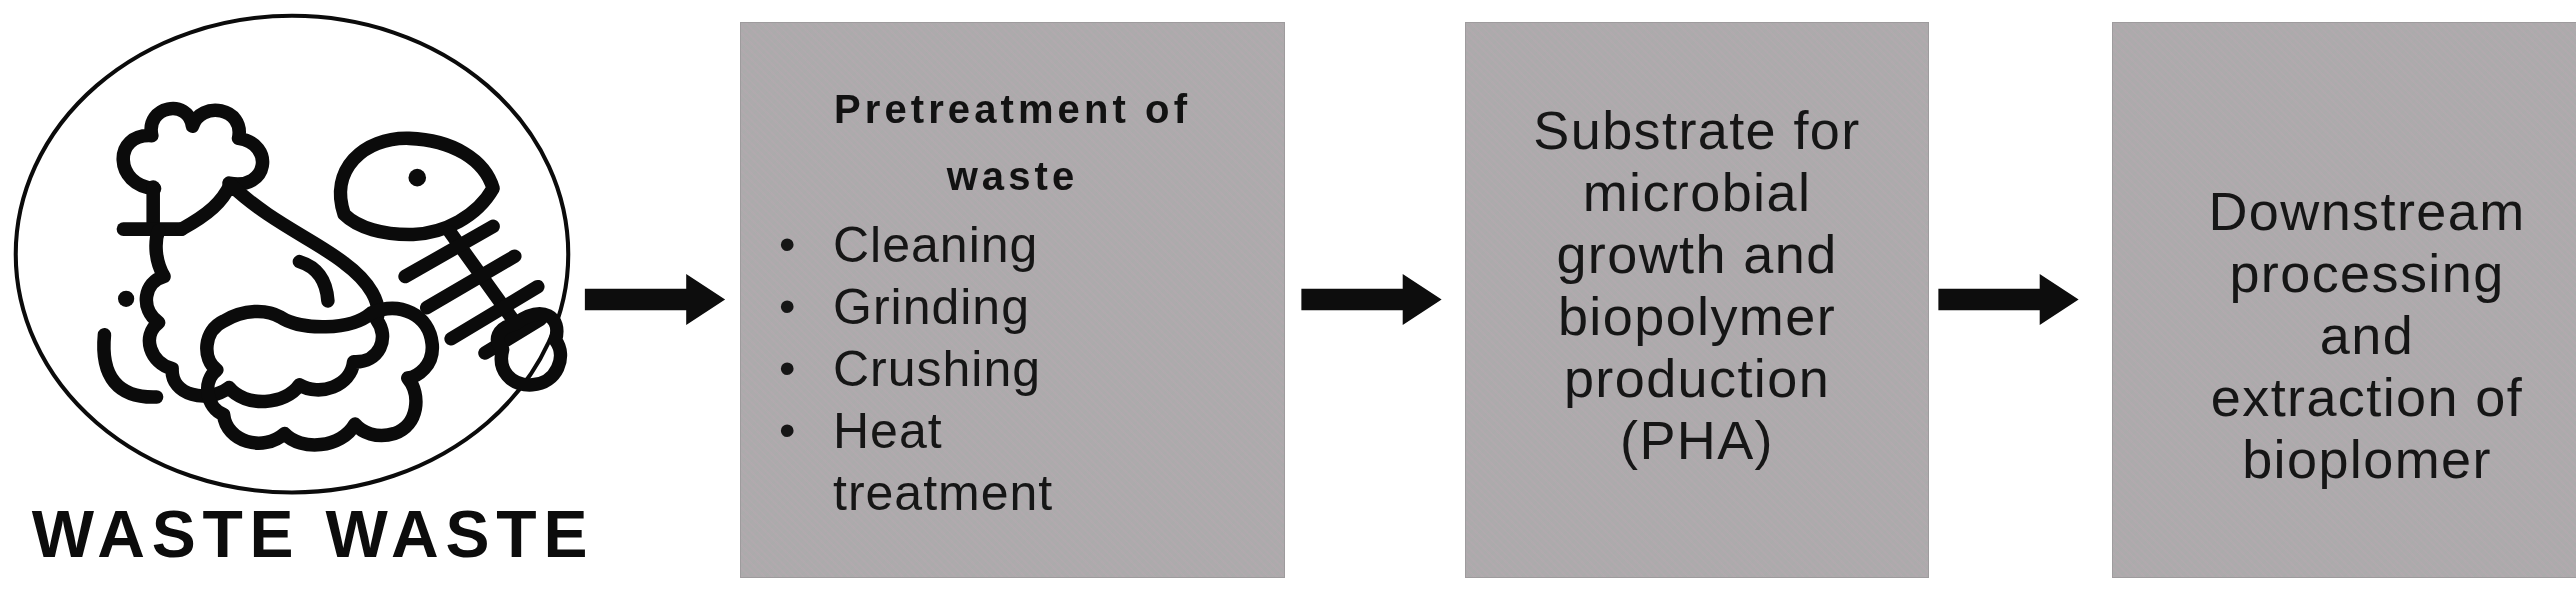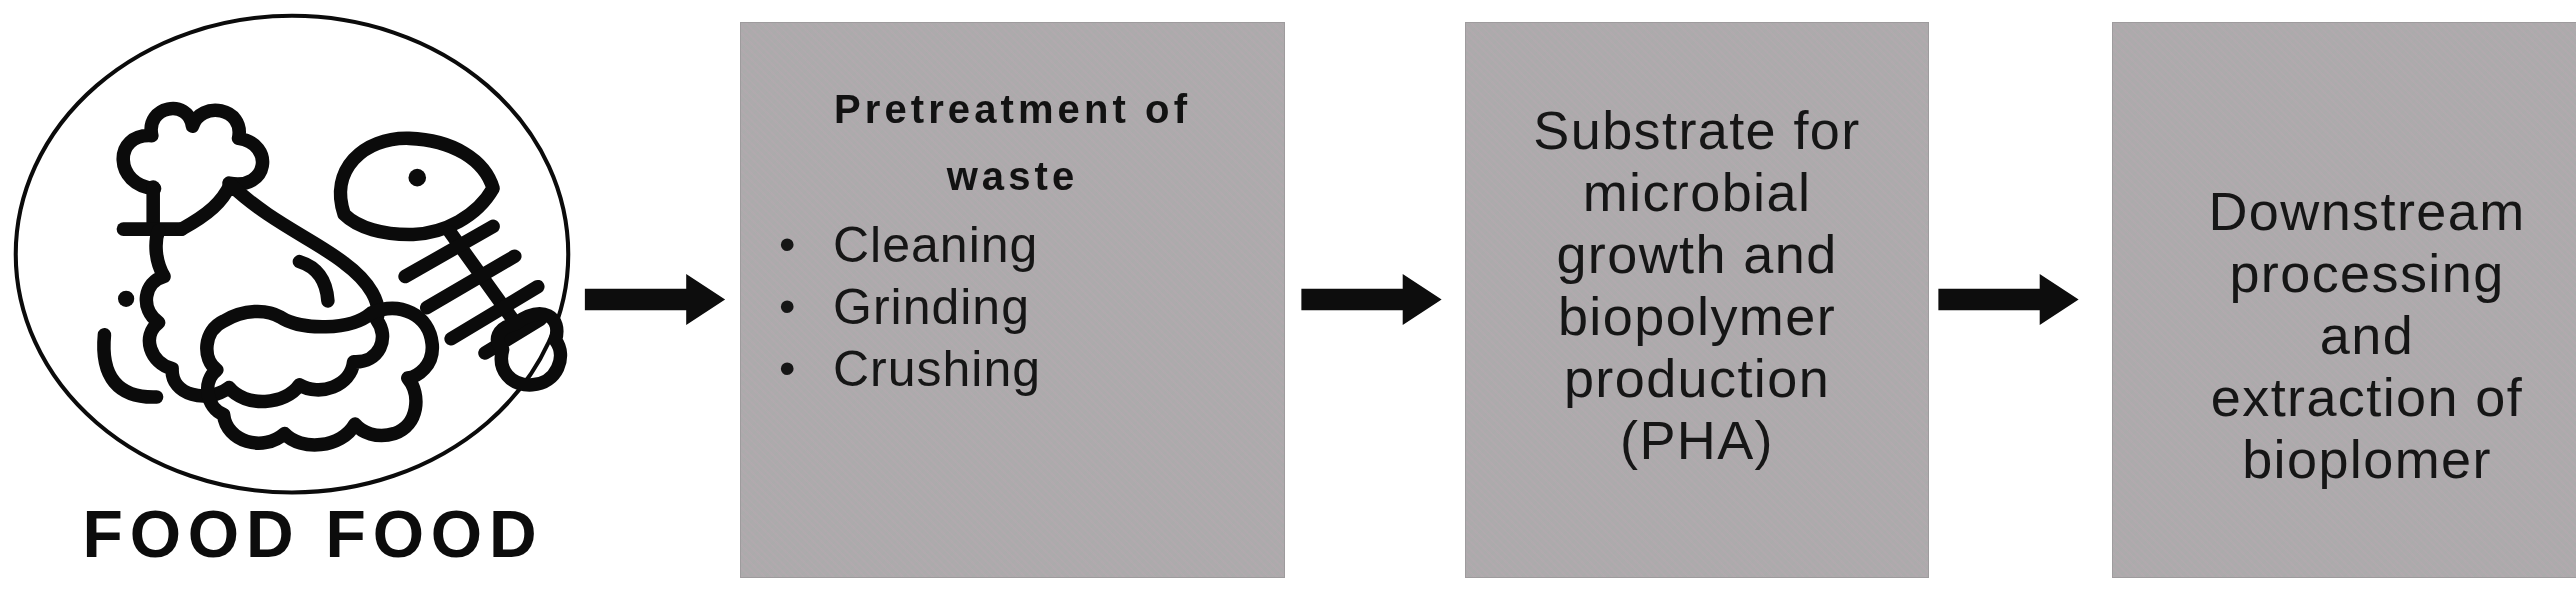--- a/index.html
+++ b/index.html
@@ -137,32 +137,33 @@
       <path d="M 650 484 L 778 407"></path>
       <path d="M 700 505 L 782 455"></path>
       <path d="M 744 462 C 786 432 814 452 804 486 C 822 510 806 550 770 552 C 738 554 718 530 726 500 C 712 486 718 468 744 462 Z"></path>
     </g>
     <g stroke="#0b0b0b" stroke-width="20" stroke-linecap="round" stroke-linejoin="round">
       <path d="M 468 428 C 466 398 452 378 426 370"></path>
       <path d="M 398 452 C 428 472 502 472 532 446 C 574 428 618 448 622 492 C 625 524 600 540 586 542 C 606 566 602 612 566 624 C 540 632 518 622 508 610 C 488 646 428 650 404 624 C 372 652 318 636 314 596 C 288 586 282 546 304 530 C 282 514 284 472 314 458 C 344 440 378 440 398 452 Z"></path>
     </g>
   </svg>
 
-  <div class="source-label">FOOD FOOD</div>
+  <div class="source-label">WASTE WASTE</div>
 
   <svg class="arrow arrow-1" viewBox="0 0 209 76">
     <path fill="#0d0d0d" d="M0 22 L151 22 L151 0 L209 38 L151 76 L151 54 L0 54 Z"></path>
   </svg>
 
   <div class="box box-1">
     <div class="box-title">Pretreatment of waste</div>
     <ul class="bullet-list">
       <li>Cleaning</li>
       <li>Grinding</li>
       <li>Crushing</li>
+      <li>Heat treatment</li>
     </ul>
   </div>
 
   <svg class="arrow arrow-2" viewBox="0 0 209 76">
     <path fill="#0d0d0d" d="M0 22 L151 22 L151 0 L209 38 L151 76 L151 54 L0 54 Z"></path>
   </svg>
 
   <div class="box box-2">
     <div class="box-text">Substrate for microbial growth and biopolymer production (PHA)</div>
   </div>

